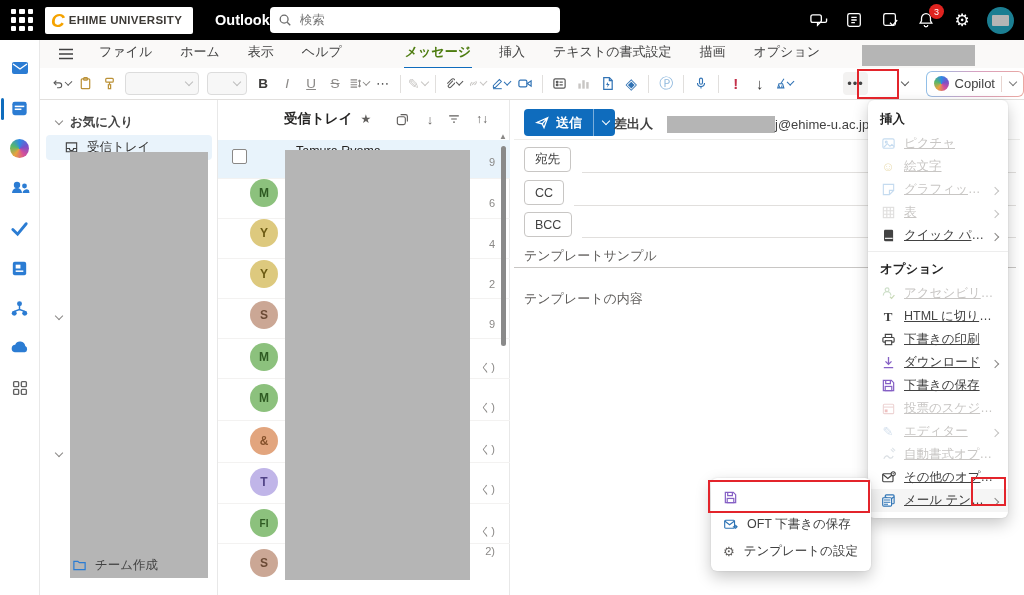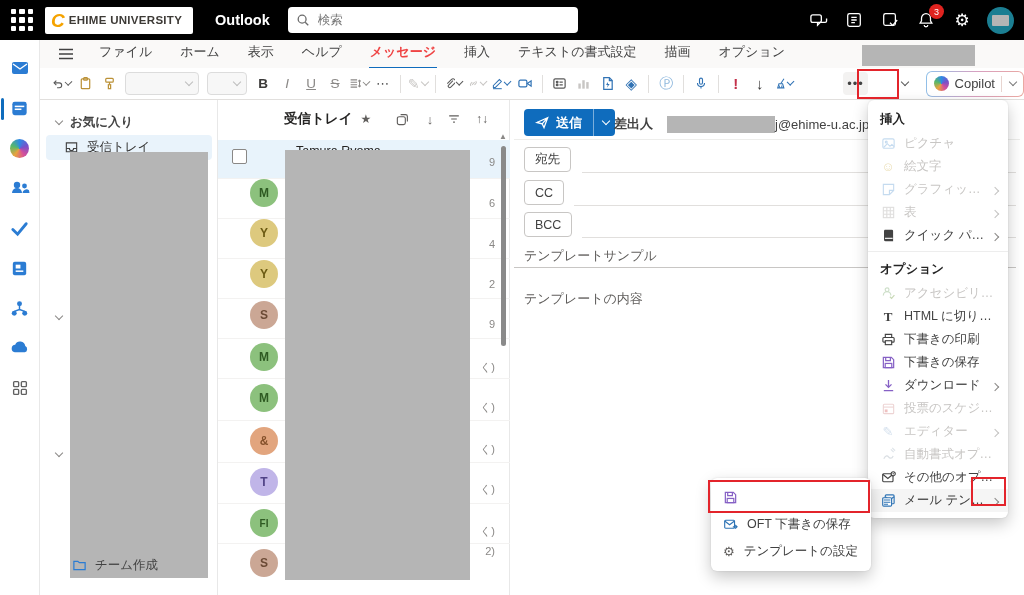--- a/index.html
+++ b/index.html
@@ -8,37 +8,37 @@
        font-family:"Liberation Sans","DejaVu Sans",sans-serif;font-size:13px;color:#424242;background:#fff;}
   .abs{position:absolute;}
   
   .topbar{left:0;top:0;width:1024px;height:40px;background:#000;display:flex;align-items:center;}
   .waffle{width:22px;height:22px;margin-left:11px;display:grid;grid-template-columns:repeat(3,1fr);gap:3px;cursor:pointer;}
   .waffle i{background:#fff;border-radius:1px;}
   .logobox{margin-left:12px;background:#fff;border-radius:2px;height:27px;width:148px;display:flex;align-items:center;padding:0 6px;}
   .logoC{color:#f5a300;font-weight:bold;font-size:19px;font-style:italic;margin-right:4px;line-height:1;}
   .logotxt{color:#3d3a36;font-weight:bold;font-size:11.5px;letter-spacing:.3px;white-space:nowrap;}
   .appname{color:#fff;font-weight:bold;font-size:14.5px;margin-left:22px;}
-  .search{margin-left:18px;width:290px;height:26px;background:#fff;border-radius:4px;display:flex;align-items:center;padding:0 8px;}
+  .search{width:290px;height:26px;background:#fff;border-radius:4px;display:flex;align-items:center;padding:0 8px;}
   .search input{border:0;outline:0;background:transparent;font-size:12.5px;width:240px;font-family:inherit;color:#444;}
   .tb-icons{margin-left:auto;display:flex;align-items:center;gap:14px;margin-right:10px;color:#fff;}
   .tbic{width:22px;height:22px;display:flex;align-items:center;justify-content:center;position:relative;cursor:pointer;}
   .badge{position:absolute;top:-5px;right:-7px;background:#e0231f;color:#fff;border-radius:50%;width:15px;height:15px;font-size:9px;display:flex;align-items:center;justify-content:center;}
   .avatar{width:27px;height:27px;border-radius:50%;background:#1b7e92;display:flex;align-items:center;justify-content:center;cursor:pointer;}
   .avatar i{display:block;width:17px;height:11px;background:#b5b5b5;border-radius:1px;}
   
   .rail{left:0;top:40px;width:40px;height:555px;background:#fff;border-right:1px solid #e8e8e8;display:flex;flex-direction:column;align-items:center;padding-top:8px;gap:0;}
   .rail .ric{width:36px;height:40px;display:flex;align-items:center;justify-content:center;cursor:pointer;}
   .railsel{position:absolute;left:1px;top:58px;width:3px;height:22px;background:#0f6cbd;border-radius:2px;}
   
   .tabsrow{left:40px;top:40px;width:984px;height:28px;background:#faf9f8;display:flex;align-items:center;}
   .hamb{margin-left:18px;width:18px;cursor:pointer;color:#424242;}
   .tabs{display:flex;gap:26px;margin-left:22px;font-size:13px;color:#424242;}
   .tab{cursor:pointer;padding:4px 1px 6px;white-space:nowrap;}
-  .tab.active{font-weight:bold;color:#ef4444;border-bottom:2.5px solid #0f6cbd;}
+  .tab.active{font-weight:bold;color:#4d7c0f;border-bottom:2.5px solid #0f6cbd;margin-left:35px;}
   
   .toolbar{left:40px;top:68px;width:984px;height:32px;background:#fff;border-bottom:1px solid #e1dfdd;display:flex;align-items:center;padding-left:10px;gap:2px;}
   .tbtn{min-width:22px;height:24px;display:flex;align-items:center;justify-content:center;border-radius:4px;color:#5a5a5a;cursor:pointer;padding:0 1px;}
   .tbtn.gold{color:#bb9136;} .tbtn.blue{color:#3173b5;} .tbtn.lblue{color:#8db7dd;}
   .tbtn.dis{color:#c8c6c4;cursor:default;}
   .tbtn.red{color:#c4314b;font-weight:bold;}
   .tdiv{width:1px;height:18px;background:#e1dfdd;margin:0 4px;}
   .cv{display:inline-block;width:6px;height:6px;border-right:1.3px solid currentColor;border-bottom:1.3px solid currentColor;transform:rotate(45deg);margin-left:2px;margin-top:-3px;}
   .cr{display:inline-block;width:6px;height:6px;border-right:1.3px solid currentColor;border-bottom:1.3px solid currentColor;transform:rotate(-45deg);}
   .tsel{height:23px;border:1px solid #dcdcdc;background:#f7f7f7;border-radius:4px;display:flex;align-items:center;justify-content:flex-end;padding:0 6px;color:#bdbdbd;cursor:default;margin:0 3px;}
@@ -82,21 +82,21 @@
   .fieldbtn{position:absolute;left:14px;height:25px;border:1px solid #c8c6c4;border-radius:4px;background:#fff;display:flex;align-items:center;justify-content:center;padding:0 10px;font-size:12.5px;color:#424242;cursor:pointer;}
   .fieldline{position:absolute;height:1px;background:#e1dfdd;}
   .subject{position:absolute;left:14px;top:147px;font-size:13px;color:#605e5c;}
   .bodytxt{position:absolute;left:14px;top:190px;font-size:13px;color:#605e5c;}
   
   .menu{position:absolute;left:868px;top:100px;width:140px;background:#fff;border-radius:6px;
         box-shadow:0 6px 16px rgba(0,0,0,.22),0 0 2px rgba(0,0,0,.12);padding:6px 0;z-index:10;}
   .msec{height:26px;display:flex;align-items:center;padding-left:12px;font-weight:bold;font-size:12.5px;color:#242424;}
   .mitem{height:23px;display:flex;align-items:center;padding:0 10px 0 12px;gap:8px;font-size:12.5px;color:#424242;cursor:pointer;white-space:nowrap;}
   .mitem .mic{width:16px;height:16px;display:flex;align-items:center;justify-content:center;flex:none;}
-  .mitem .mlbl{overflow:hidden;text-overflow:ellipsis;}
+  .mitem .mlbl{overflow:hidden;text-overflow:ellipsis;text-decoration:underline;}
   .mitem .msp{margin-left:auto;color:#8a8886;}
   .mitem.dis{color:#c8c6c4;cursor:default;}
   .mitem.dis .mic{opacity:.45;}
   .mitem.hover{background:#f5f5f5;}
   .mdivider{height:1px;background:#ededed;margin:4px 0;}
   
   .submenu{position:absolute;left:711px;top:478px;width:160px;background:#fff;border-radius:6px;
         box-shadow:0 6px 16px rgba(0,0,0,.22),0 0 2px rgba(0,0,0,.12);padding:6px 0;z-index:11;}
   .smitem{height:27px;display:flex;align-items:center;padding:0 10px 0 12px;gap:9px;font-size:12.5px;color:#424242;cursor:pointer;white-space:nowrap;}
   
@@ -558,36 +558,36 @@
           <svg width="15" height="15" viewBox="0 0 16 16" fill="none" stroke="#424242" stroke-width="1.2">
             <rect x="2" y="5.8" width="12" height="5" rx="1"></rect>
             <path d="M4.6 5.8 V2.5 h6.8 v3.3"></path>
             <rect x="4.6" y="9.3" width="6.8" height="4.2" fill="#fff"></rect>
           </svg>
         </span>
       <span class="mlbl">下書きの印刷</span>
     </div>
     <div class="mitem">
       <span class="mic">
+          <svg width="15" height="15" viewBox="0 0 16 16" fill="none" stroke="#8661c5" stroke-width="1.4">
+            <path d="M8 2 v7.5 M4.8 6.8 L8 10 l3.2-3.2 M3 13.5 h10"></path>
+          </svg>
+        </span>
+      <span class="mlbl">ダウンロード</span>
+      <span class="msp"><span class="cr"></span></span>
+    </div>
+    <div class="mitem">
+      <span class="mic">
           <svg width="15" height="15" viewBox="0 0 16 16" fill="none" stroke="#8661c5" stroke-width="1.3">
             <path d="M2.5 2.5 h8.5 l2.5 2.5 v8.5 h-11 z"></path>
             <path d="M5 2.5 v3.5 h5 V2.5"></path>
             <rect x="4.5" y="9" width="7" height="4.5"></rect>
           </svg>
         </span>
       <span class="mlbl">下書きの保存</span>
-    </div>
-    <div class="mitem">
-      <span class="mic">
-          <svg width="15" height="15" viewBox="0 0 16 16" fill="none" stroke="#8661c5" stroke-width="1.4">
-            <path d="M8 2 v7.5 M4.8 6.8 L8 10 l3.2-3.2 M3 13.5 h10"></path>
-          </svg>
-        </span>
-      <span class="mlbl">ダウンロード</span>
-      <span class="msp"><span class="cr"></span></span>
     </div>
     <div class="mitem dis">
       <span class="mic">
           <svg width="15" height="15" viewBox="0 0 16 16" fill="none" stroke="#d9a2a2" stroke-width="1.2">
             <rect x="2.5" y="3.5" width="11" height="10" rx="1"></rect>
             <path d="M2.5 6.5 h11"></path>
             <rect x="4" y="9" width="3" height="3" fill="#d77" stroke="none"></rect>
           </svg>
         </span>
       <span class="mlbl">投票のスケジューリング</span>

